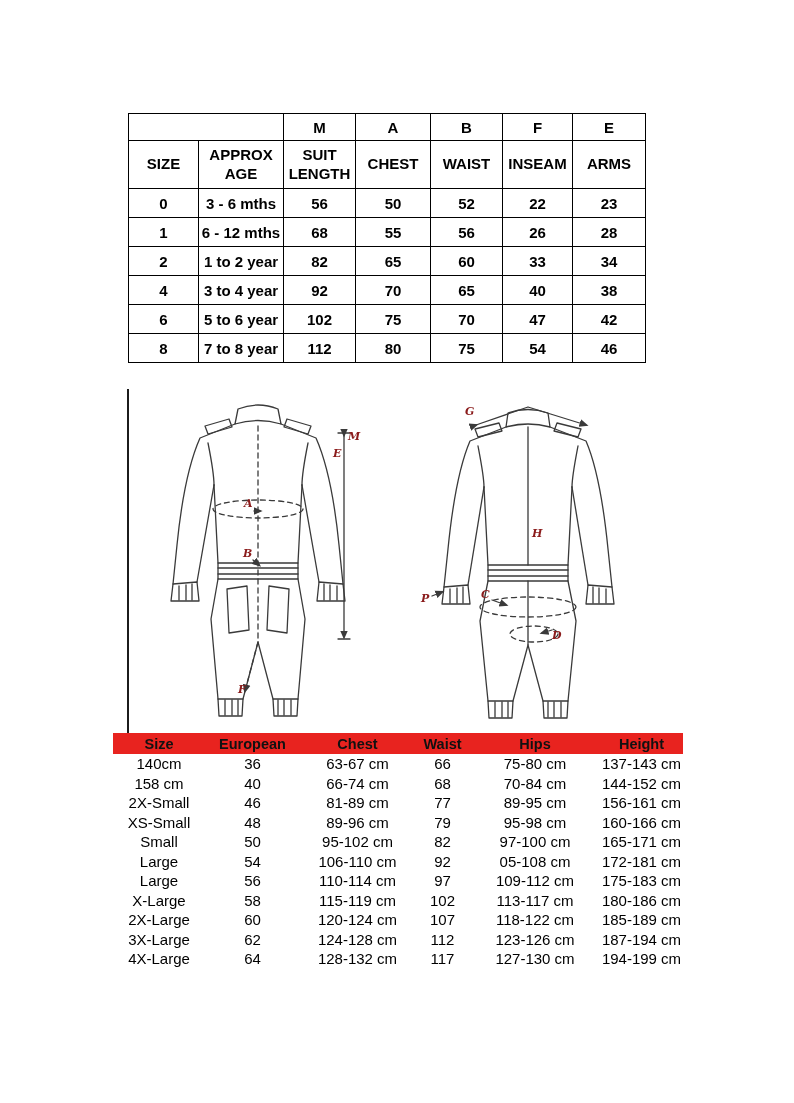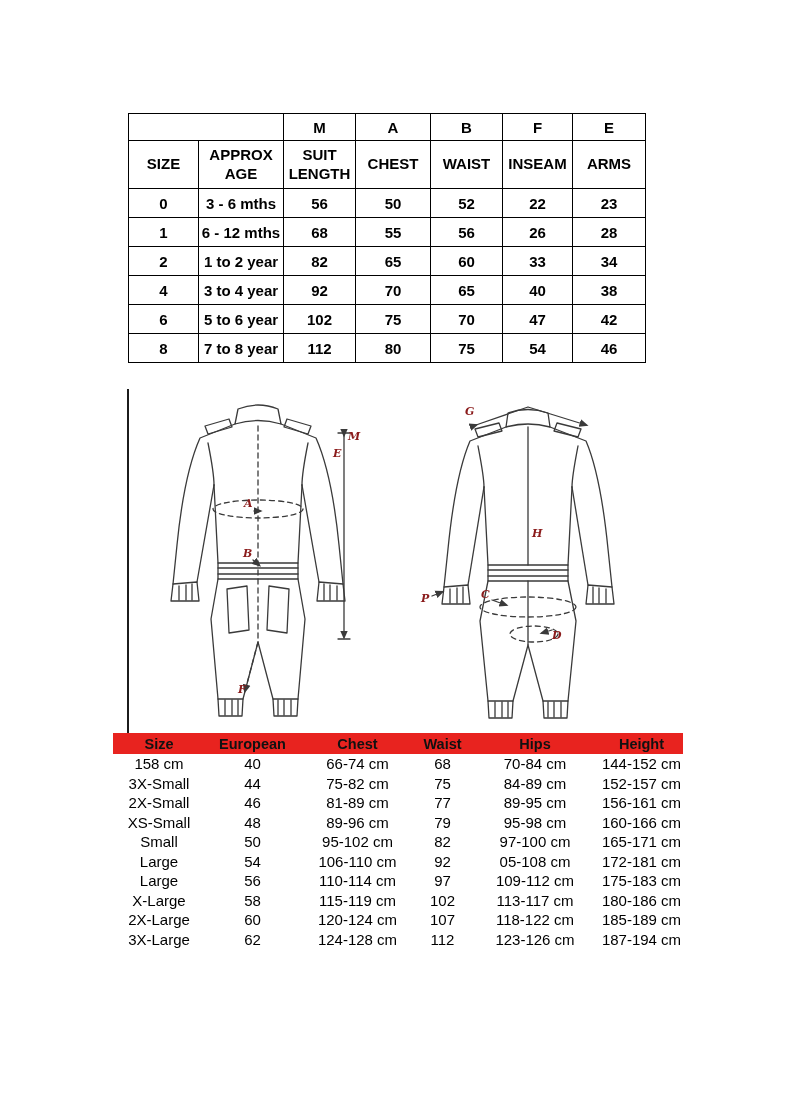--- a/index.html
+++ b/index.html
@@ -239,36 +239,36 @@
         <th>Size</th>
         <th>European</th>
         <th>Chest</th>
         <th>Waist</th>
         <th>Hips</th>
         <th>Height</th>
       </tr>
     </thead>
     <tbody>
         <tr>
+          <td>140cm</td>
+          <td>36</td>
+          <td>63-67 cm</td>
+          <td>66</td>
+          <td>75-80 cm</td>
+          <td>137-143 cm</td>
+        </tr>
+        <tr>
           <td>158 cm</td>
           <td>40</td>
           <td>66-74 cm</td>
           <td>68</td>
           <td>70-84 cm</td>
           <td>144-152 cm</td>
         </tr>
         <tr>
-          <td>3X-Small</td>
-          <td>44</td>
-          <td>75-82 cm</td>
-          <td>75</td>
-          <td>84-89 cm</td>
-          <td>152-157 cm</td>
-        </tr>
-        <tr>
           <td>2X-Small</td>
           <td>46</td>
           <td>81-89 cm</td>
           <td>77</td>
           <td>89-95 cm</td>
           <td>156-161 cm</td>
         </tr>
         <tr>
           <td>XS-Small</td>
           <td>48</td>
@@ -318,16 +318,24 @@
           <td>185-189 cm</td>
         </tr>
         <tr>
           <td>3X-Large</td>
           <td>62</td>
           <td>124-128 cm</td>
           <td>112</td>
           <td>123-126 cm</td>
           <td>187-194 cm</td>
         </tr>
+        <tr>
+          <td>4X-Large</td>
+          <td>64</td>
+          <td>128-132 cm</td>
+          <td>117</td>
+          <td>127-130 cm</td>
+          <td>194-199 cm</td>
+        </tr>
       </tbody>
   </table>
 
 </div>
 
 </body></html>

